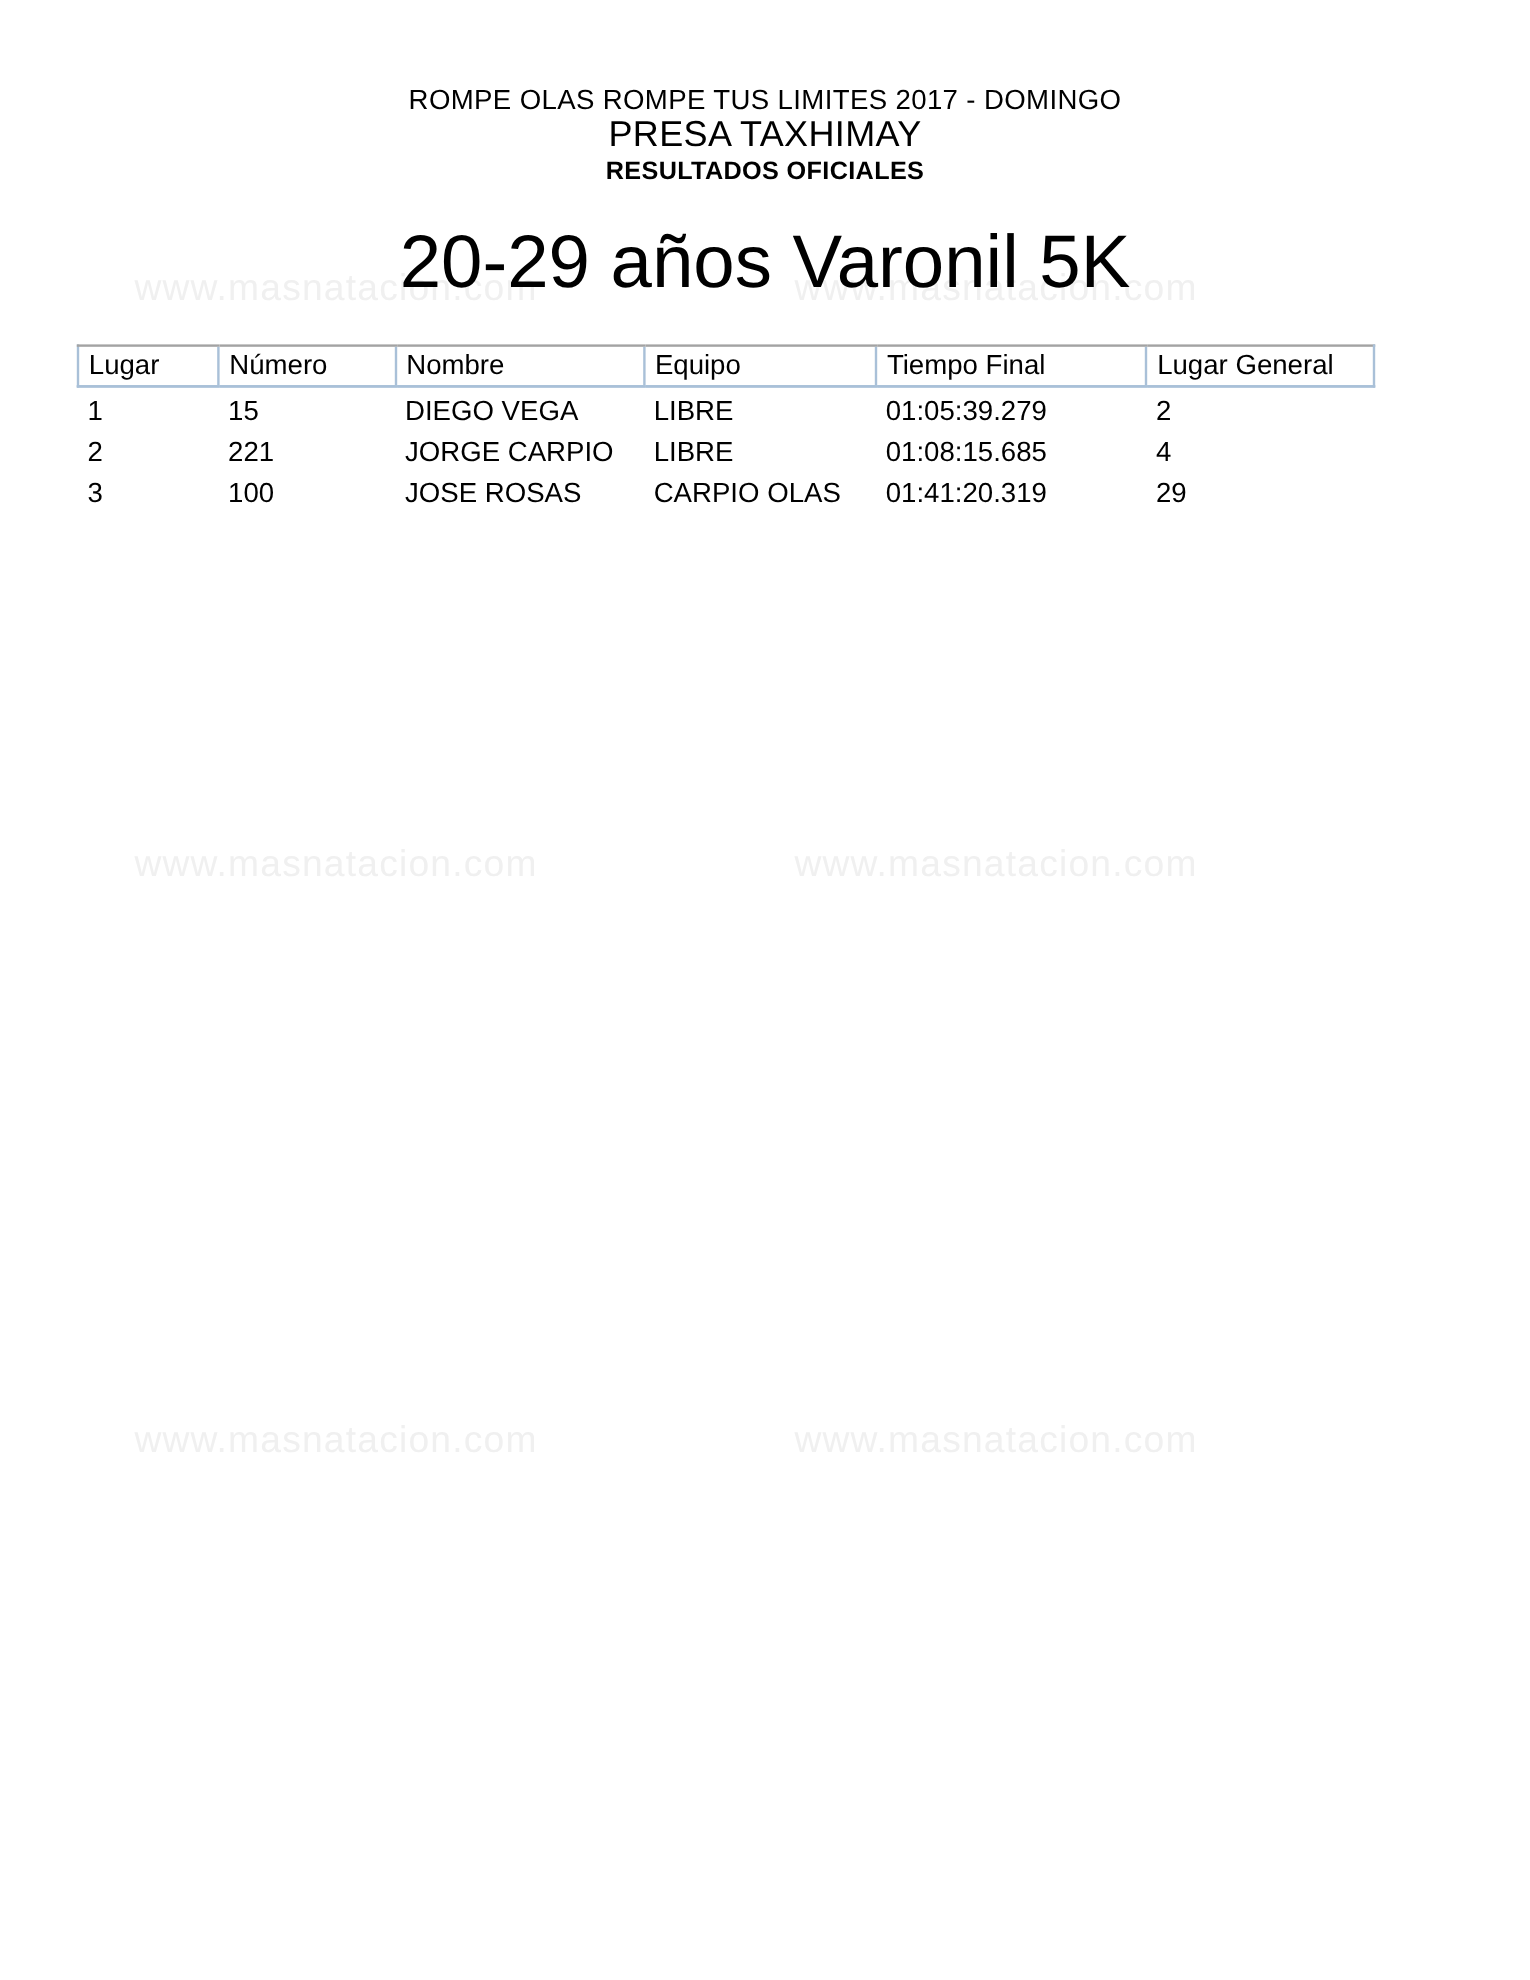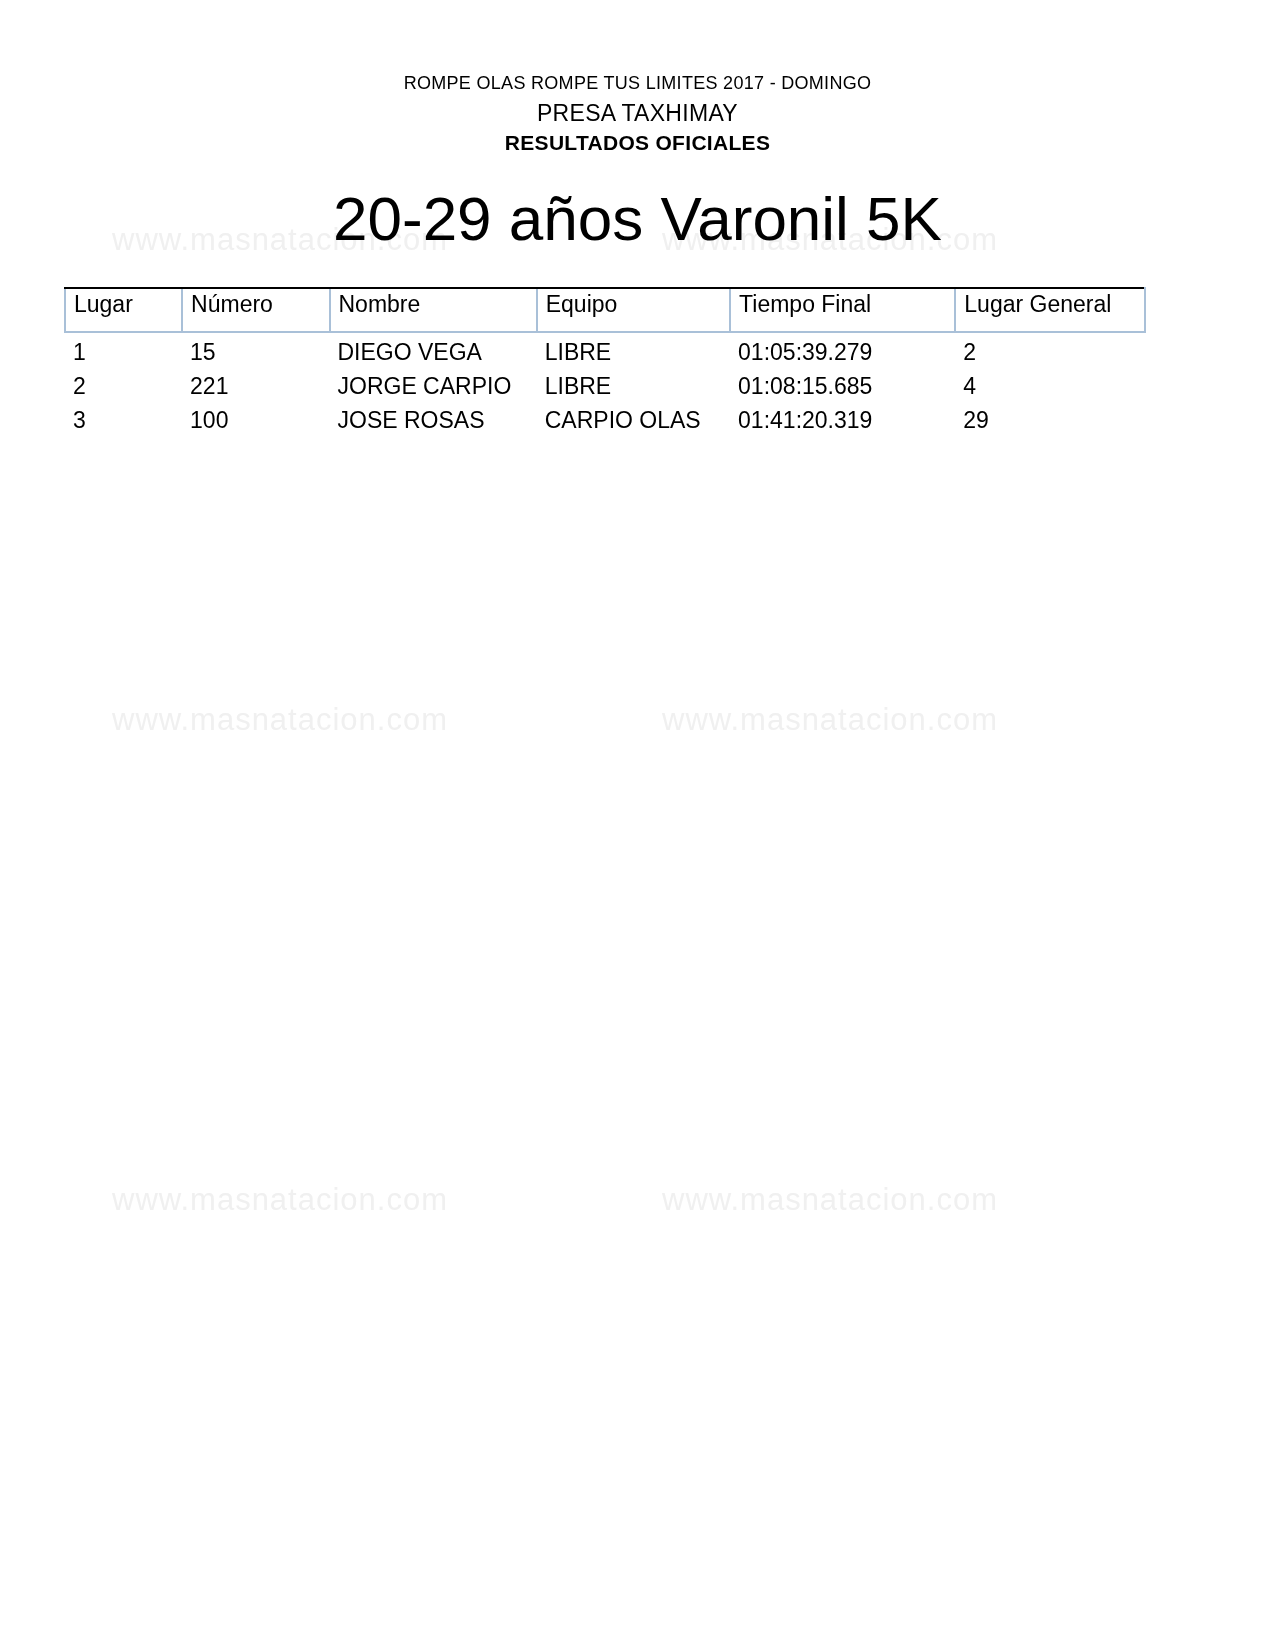--- a/index.html
+++ b/index.html
@@ -44,26 +44,26 @@
   
   .header {
     position: absolute;
     left: 0;
     top: 68px;
     width: 1275px;
     text-align: center;
     z-index: 2;
   }
   .header .line1 {
-    font-size: 18px;
+    font-size: 23px;
     line-height: 30px;
     letter-spacing: 0.3px;
   }
   .header .line2 {
-    font-size: 23px;
+    font-size: 30px;
     line-height: 30px;
     letter-spacing: 0.3px;
   }
   .header .line3 {
     font-size: 21px;
     line-height: 30px;
     font-weight: bold;
     letter-spacing: 0.3px;
   }
 
@@ -91,25 +91,25 @@
   .results-table td {
     font-size: 23px;
     line-height: 23px;
     text-align: left;
     font-weight: normal;
     padding: 5px 0 6px 8px;
     vertical-align: top;
     white-space: nowrap;
   }
   .results-table thead th {
-    border-top: 2px solid #000000;
+    border-top: 2px solid #a3a3a3;
     border-bottom: 2px solid #a9c0d8;
     border-left: 2px solid #a9c0d8;
     padding-top: 4px;
-    padding-bottom: 15px;
+    padding-bottom: 5px;
   }
   .results-table thead th.last-col {
     border-right: 2px solid #a9c0d8;
   }
   .results-table tbody td {
     border: none;
   }
   .results-table tbody tr:first-child td {
     padding-top: 8px;
   }

